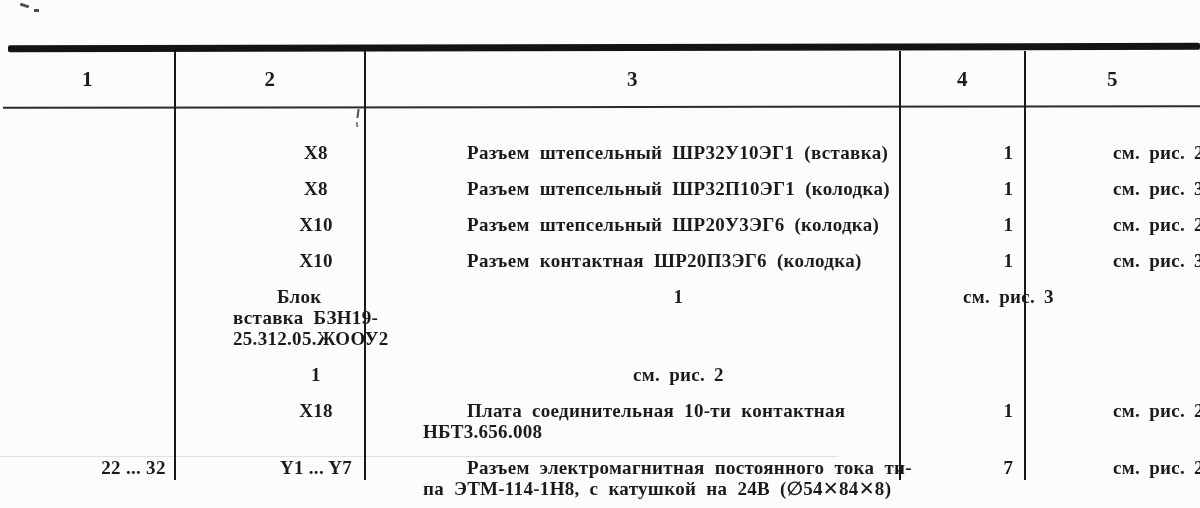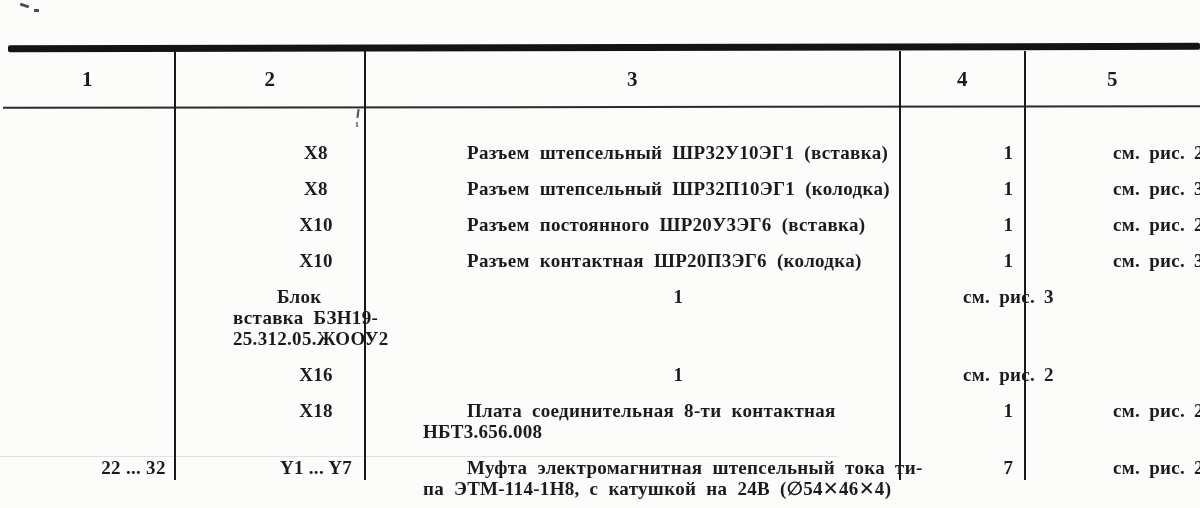--- a/index.html
+++ b/index.html
@@ -135,21 +135,21 @@
       <div class="cell c3">
           <div class="line first">Разъем штепсельный ШР32П10ЭГ1 (колодка)</div>
         </div>
       <div class="cell c4">1</div>
       <div class="cell c5">см. рис. 3</div>
     </div>
       <div class="row">
       <div class="cell c1"></div>
       <div class="cell c2">X10</div>
       <div class="cell c3">
-          <div class="line first">Разъем постоянного ШР20У3ЭГ6 (вставка)</div>
+          <div class="line first">Разъем штепсельный ШР20У3ЭГ6 (колодка)</div>
         </div>
       <div class="cell c4">1</div>
       <div class="cell c5">см. рис. 2</div>
     </div>
       <div class="row">
       <div class="cell c1"></div>
       <div class="cell c2">X10</div>
       <div class="cell c3">
           <div class="line first">Разъем контактная ШР20П3ЭГ6 (колодка)</div>
         </div>
@@ -159,40 +159,39 @@
       <div class="row">
       <div class="cell c1"></div>
       <div class="cell c3">
           <div class="line first">Блок вставка БЗН19-25.312.05.ЖООУ2</div>
         </div>
       <div class="cell c4">1</div>
       <div class="cell c5">см. рис. 3</div>
     </div>
       <div class="row">
       <div class="cell c1"></div>
-      <div class="cell c2">X16</div>
       <div class="cell c4">1</div>
       <div class="cell c5">см. рис. 2</div>
     </div>
       <div class="row">
       <div class="cell c1"></div>
       <div class="cell c2">X18</div>
       <div class="cell c3">
-          <div class="line first">Плата соединительная 8-ти контактная</div>
+          <div class="line first">Плата соединительная 10-ти контактная</div>
           <div class="line">НБТ3.656.008</div>
         </div>
       <div class="cell c4">1</div>
       <div class="cell c5">см. рис. 2</div>
     </div>
       <div class="row">
       <div class="cell c1">22 ... 32</div>
       <div class="cell c2">Y1 ... Y7</div>
       <div class="cell c3">
-          <div class="line first">Муфта электромагнитная штепсельный тока ти-</div>
-          <div class="line">па ЭТМ-114-1Н8, с катушкой на 24В  (∅54✕46✕4)</div>
+          <div class="line first">Разъем электромагнитная постоянного тока ти-</div>
+          <div class="line">па ЭТМ-114-1Н8, с катушкой на 24В  (∅54✕84✕8)</div>
         </div>
       <div class="cell c4">7</div>
       <div class="cell c5">см. рис. 2</div>
     </div>
     </div>
 
   <div class="speck speck-a"></div>
   <div class="speck speck-b"></div>
   <div class="speck tick-1"></div>
   <div class="speck tick-2"></div>

